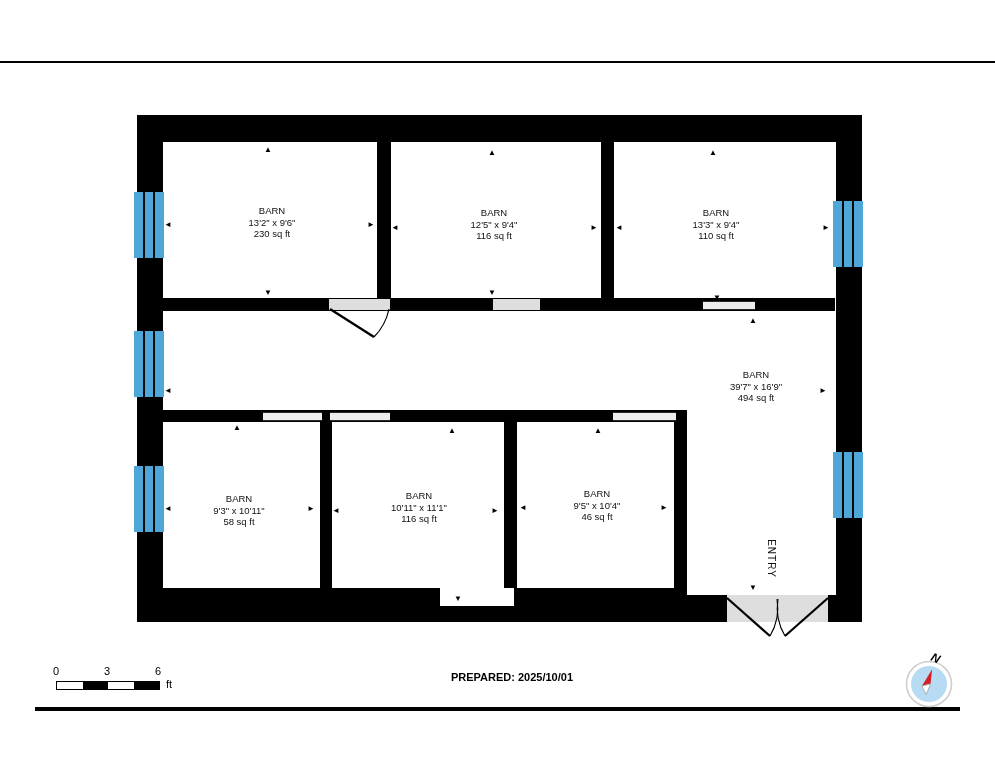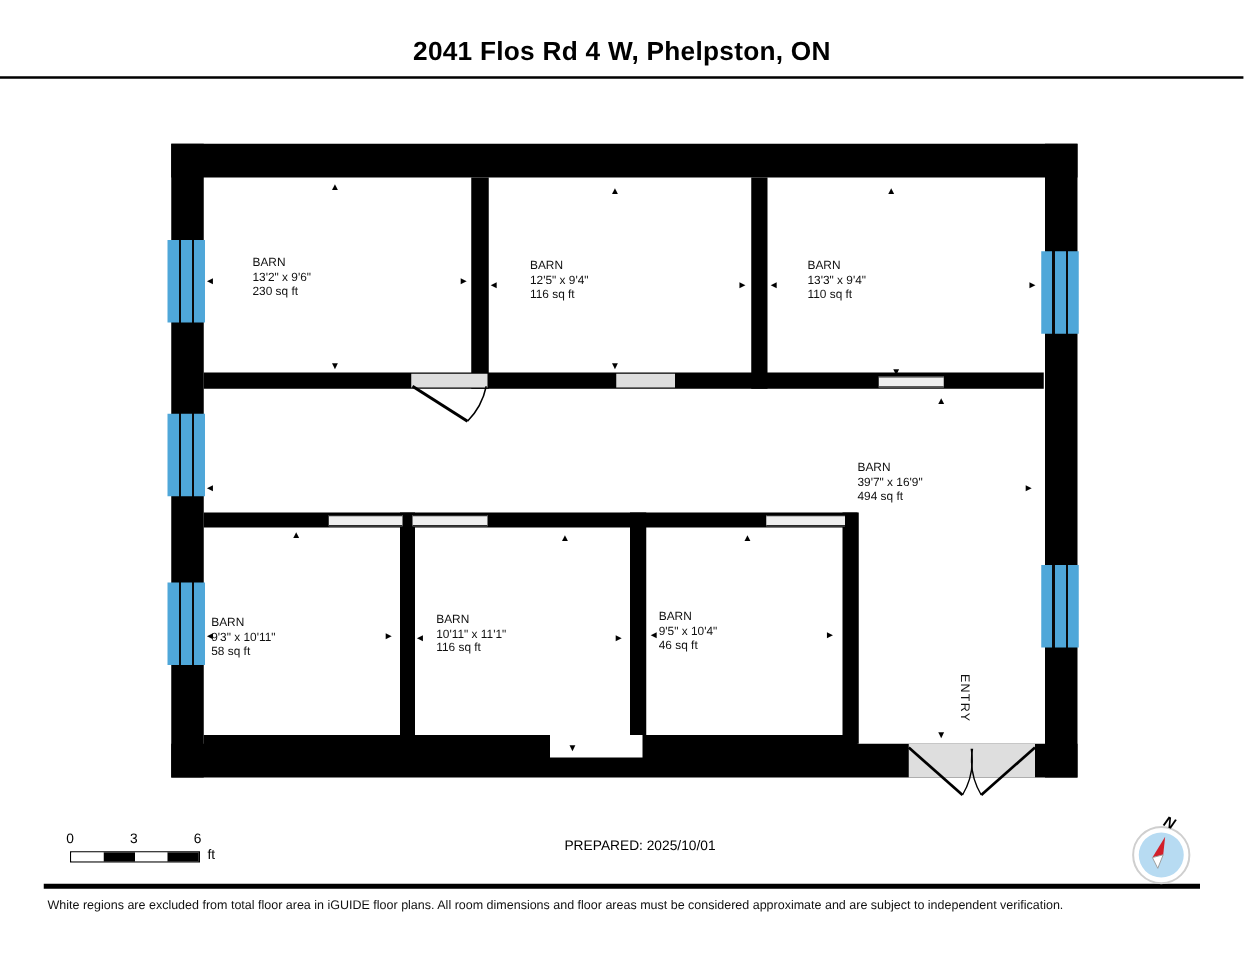--- a/index.html
+++ b/index.html
@@ -9,39 +9,38 @@
   .title{top:30px;left:0;width:995px;text-align:center;font-size:21px;font-weight:bold;letter-spacing:.2px;}
   .hrule{background:#000;}
   .subtitle{top:69px;left:225px;width:600px;display:flex;justify-content:center;gap:14px;font-size:11.5px;}
   .floorlbl{font-weight:bold;}
   .wall{position:absolute;background:#000;}
   .winv{position:absolute;width:30px;
         background:linear-gradient(90deg,#4fa7d9 0 9px,#0a0a0a 9px 11px,#4fa7d9 11px 19.5px,#0a0a0a 19.5px 21.5px,#4fa7d9 21.5px 30px);}
   .open-solid{position:absolute;background:#dedede;}
   .open-thin{position:absolute;background:#eeeeee;border-top:1.5px solid #2a2a2a;border-bottom:1.5px solid #2a2a2a;box-sizing:border-box;}
   .notch{position:absolute;background:#ffffff;}
-  .room-label{position:absolute;width:140px;margin-left:-70px;font-size:9.5px;line-height:11.5px;color:#111;}
+  .room-label{position:absolute;width:140px;margin-left:-70px;text-align:center;font-size:9.5px;line-height:11.5px;color:#111;}
   .arrow{position:absolute;font-size:8px;line-height:8px;width:10px;margin-left:-5px;text-align:center;color:#000;}
   .entry{left:764px;top:520px;width:14px;height:76px;display:flex;align-items:center;justify-content:center;}
   .entry span{transform:rotate(90deg);white-space:nowrap;font-size:10px;letter-spacing:1px;color:#111;}
   .ticknum{position:absolute;width:20px;margin-left:-10px;text-align:center;font-size:11px;}
   .scalebar{left:56px;top:681px;width:102px;height:7px;border:1px solid #000;display:flex;}
   .scalebar div{flex:1;}
   .sb-w{background:#fff;} .sb-b{background:#000;}
   .ftlbl{left:166px;top:678px;font-size:11px;}
-  .prepared{left:362px;top:671px;width:300px;text-align:center;font-size:11px;font-weight:400;}
+  .prepared{left:362px;top:671px;width:300px;text-align:center;font-size:11px;font-weight:700;}
   .disclaimer{left:38px;top:719px;width:930px;font-size:10px;color:#111;}
   svg.overlay{position:absolute;left:0;top:0;pointer-events:none;z-index:6;}
 </style>
 </head>
 <body>
 
 <div class="page">
 
-  <div class="abs title">2041 Flos Rd 4 W, Phelpston, ON</div>
   <div class="abs hrule" style="left:0;top:61px;width:995px;height:2px;"></div>
 
   <div>
 
     <div class="wall" style="left:137px;top:115px;width:725px;height:27px;"></div>
     <div class="wall" style="left:137px;top:595px;width:725px;height:27px;"></div>
     <div class="wall" style="left:137px;top:115px;width:26px;height:507px;"></div>
     <div class="wall" style="left:836px;top:115px;width:26px;height:507px;"></div>
     <div class="wall" style="left:163px;top:588px;width:523px;height:10px;"></div>
 
@@ -147,21 +146,20 @@
         <div class="sb-b"></div>
       <div class="sb-w"></div>
         <div class="sb-b"></div>
     </div>
     <span class="abs ftlbl">ft</span>
   </div>
 
   <div class="abs prepared">PREPARED: 2025/10/01</div>
 
   <div class="abs hrule" style="left:35px;top:707px;width:925px;height:4px;"></div>
-  <div class="abs disclaimer">White regions are excluded from total floor area in iGUIDE floor plans. All room dimensions and floor areas must be considered approximate and are subject to independent verification.</div>
 
   <svg class="overlay" width="995" height="768" viewBox="0 0 995 768">
 
     <g>
       <line x1="330" y1="309" x2="374" y2="337" stroke="#000" stroke-width="2.4"></line>
       <path d="M 389 309 A 56 56 0 0 1 374 337" fill="none" stroke="#000" stroke-width="1.2"></path>
     </g>
 
     <g>
       <line x1="727" y1="598" x2="770" y2="636" stroke="#000" stroke-width="2.2"></line>

